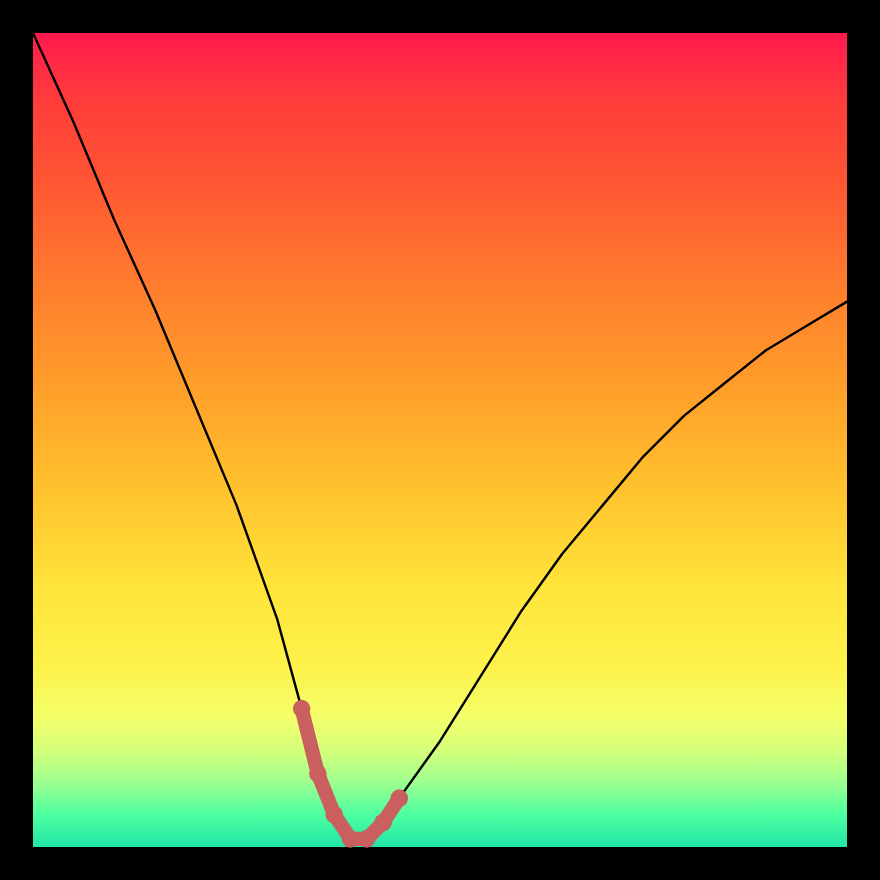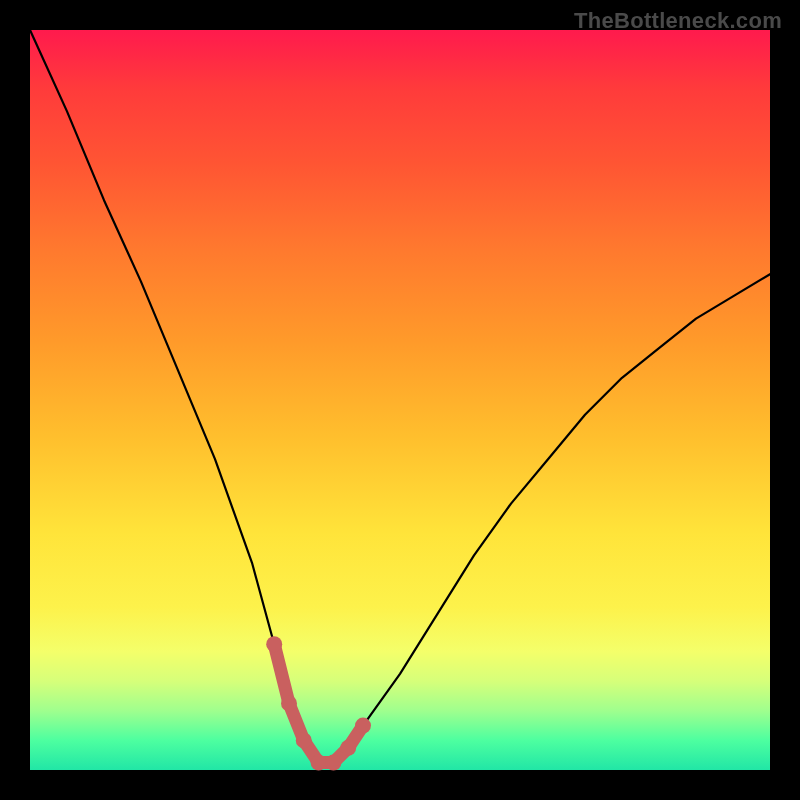--- a/index.html
+++ b/index.html
@@ -55,21 +55,20 @@
     top: 0;
     width: 740px;
     height: 740px;
     overflow: visible;
   }
 </style>
 </head>
 <body>
 
 <div class="frame">
-  <div class="watermark">TheBottleneck.com</div>
   <div class="plot">
     <svg class="curve" viewBox="0 0 740 740">
       <polyline id="curve-main" fill="none" stroke="#000" stroke-width="2.2" stroke-linejoin="round" stroke-linecap="round" points="0,0 37,81.39999999999998 74,170.19999999999993 111,251.59999999999997 148,340.4 185,429.2 222,532.8 244.20000000000002,614.2 259,673.4 273.8,710.4 288.6,732.6 303.4,732.6 318.2,717.8 333,695.6 370,643.8 407.00000000000006,584.6 444,525.4 481,473.6 518,429.2 555,384.8 592,347.79999999999995 629,318.20000000000005 666,288.6 703,266.4 740,244.2"></polyline>
       <polyline id="curve-hl" fill="none" stroke="#c9605f" stroke-width="13" stroke-linejoin="round" stroke-linecap="round" points="244.20000000000002,614.2 259,673.4 273.8,710.4 288.6,732.6 303.4,732.6 318.2,717.8 333,695.6"></polyline>
       <g id="hl-dots">
           <circle cx="244.20000000000002" cy="614.2" r="8" fill="#c9605f"></circle>
           <circle cx="259" cy="673.4" r="8" fill="#c9605f"></circle>
           <circle cx="273.8" cy="710.4" r="8" fill="#c9605f"></circle>
           <circle cx="288.6" cy="732.6" r="8" fill="#c9605f"></circle>
           <circle cx="303.4" cy="732.6" r="8" fill="#c9605f"></circle>

